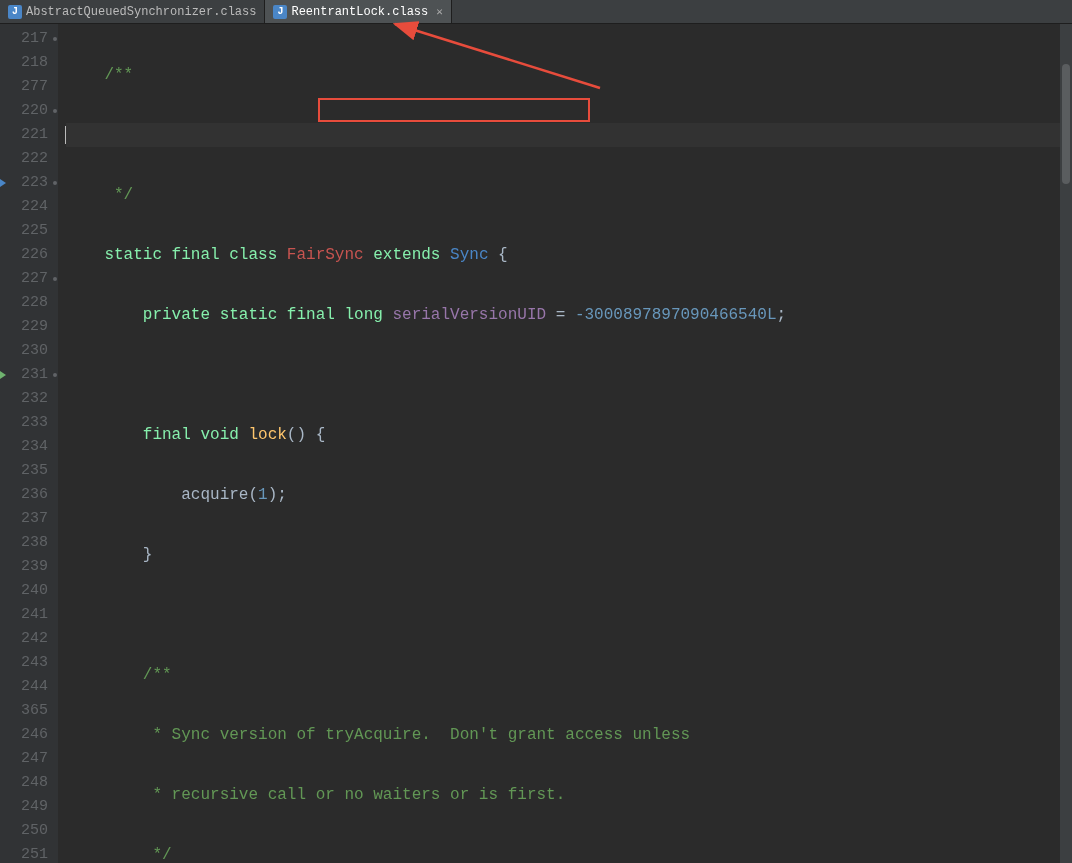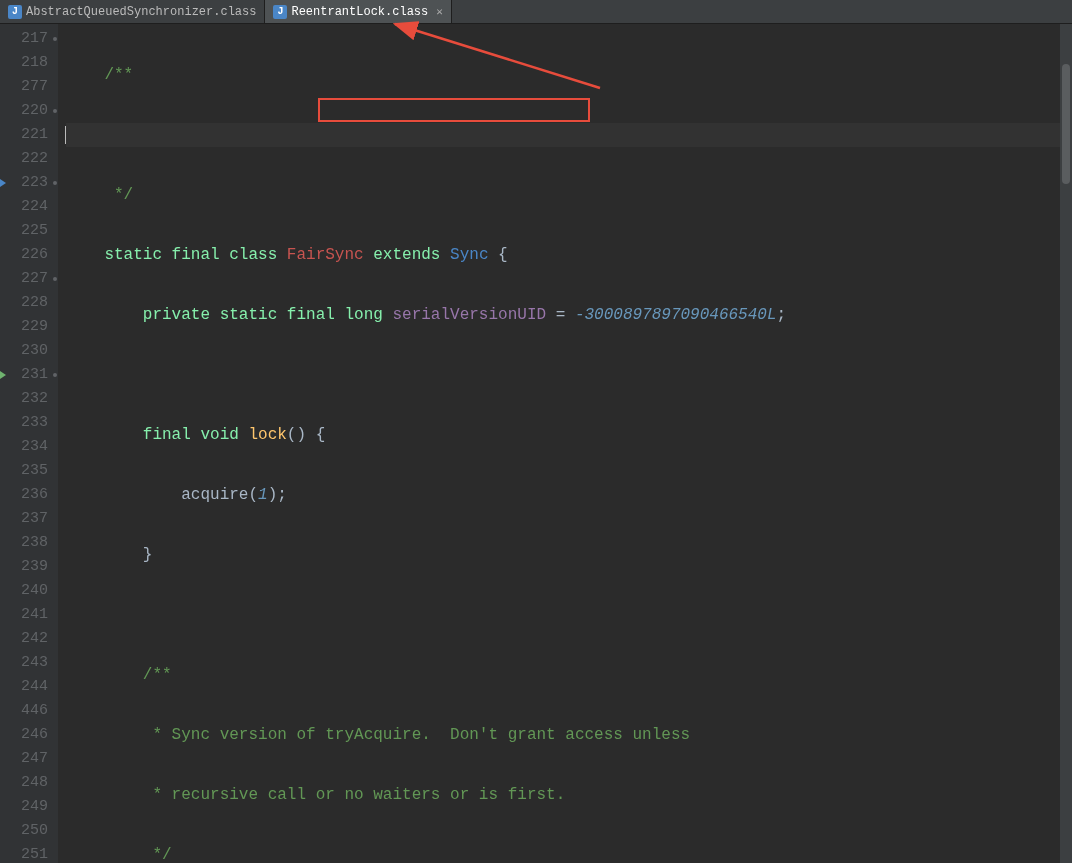--- a/index.html
+++ b/index.html
@@ -111,21 +111,21 @@
   .code .line {
     height: 24px;
     line-height: 24px;
   }
   .code .line.hl {
     background: #323232;
   }
   .kw { color: #86efac; }
   .type { color: #4a86c7; }
   .typeR { color: #c75450; }
-  .num { color: #6897bb; font-style: italic; }
+  .num { color: #6897bb; }
   .doc { color: #629755; }
   .method { color: #ffc66d; }
   .field { color: #9876aa; }
   .paren { color: #a9b7c6; }
 
   .red-box {
     position: absolute;
     border: 2px solid #e74c3c;
     pointer-events: none;
   }
@@ -197,21 +197,21 @@
     <div class="lineno">235</div>
     <div class="lineno">236</div>
     <div class="lineno">237</div>
     <div class="lineno">238</div>
     <div class="lineno">239</div>
     <div class="lineno">240</div>
     <div class="lineno">241</div>
     <div class="lineno">242</div>
     <div class="lineno">243</div>
     <div class="lineno">244</div>
-    <div class="lineno">446</div>
+    <div class="lineno">365</div>
     <div class="lineno">246</div>
     <div class="lineno">247</div>
     <div class="lineno">248</div>
     <div class="lineno">249</div>
     <div class="lineno">250</div>
     <div class="lineno">251</div>
   </div>
 
   <div class="code">
     <div class="line"><span class="doc">    /**</span></div>

